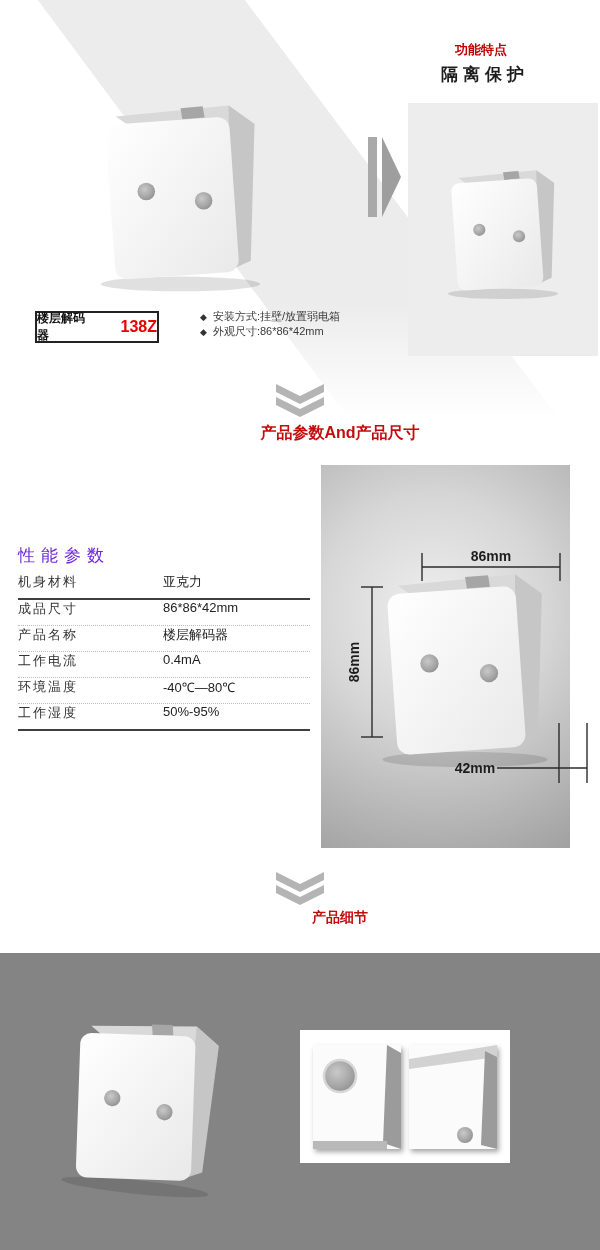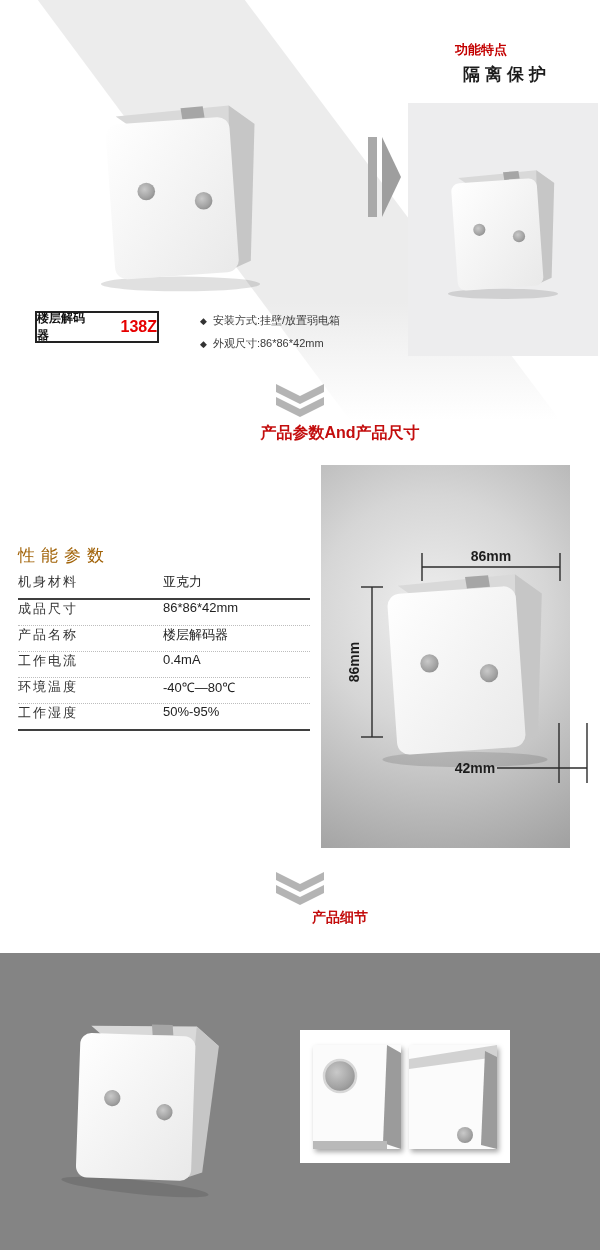--- a/index.html
+++ b/index.html
@@ -11,47 +11,47 @@
   #band{left:0;top:0;width:600px;height:420px;
         background:linear-gradient(to bottom,#ececec 0%,#ececec 72%,rgba(236,236,236,0) 100%);
         clip-path:polygon(6.3% 0,40.8% 0,93.3% 100%,58.3% 100%);}
 
   
   #title{left:14px;top:22px;width:420px;font-size:25px;font-weight:bold;letter-spacing:0px;
          color:#2fa9dd;-webkit-text-stroke:1.4px #19688f;
          text-shadow:0 0 1px #19688f;}
   #feat-heading{left:455px;top:41px;font-size:13px;font-weight:bold;color:#c30000;}
   #feat-item{left:441px;top:63px;font-size:17px;color:#1c1c1c;letter-spacing:5px;
-             font-family:"Liberation Serif", serif;font-weight:bold;margin-left:22px;}
+             font-family:"Liberation Serif", serif;font-weight:bold;}
 
   
   #hero-device{left:88px;top:86px;}
   #arrow-right{left:366px;top:135px;}
   #mini-panel{left:408px;top:103px;width:190px;height:253px;background:#ededee;
               display:flex;align-items:center;justify-content:center;}
 
   
   #model-box{left:35px;top:311px;width:120px;height:28px;border:2px solid #222;background:#fff;
              display:flex;align-items:center;justify-content:center;gap:5px;}
   #model-box .name{font-size:12px;font-weight:bold;color:#111;}
   #model-box .model{font-size:16px;font-weight:bold;color:#e60000;line-height:1;margin-left:28px;}
 
   
-  #bullets{left:200px;top:309px;font-size:11px;color:#3a3a3a;line-height:22px;}
+  #bullets{left:200px;top:309px;font-size:11px;color:#3a3a3a;line-height:14px;}
   #bullets .dia{color:#333;font-size:9px;margin-right:6px;}
 
   .chev{width:48px;height:34px;}
   #chev1{left:276px;top:384px;}
   #chev2{left:276px;top:872px;}
   .sec-heading{width:600px;text-align:center;font-weight:bold;color:#c30d0d;padding-left:40px;}
   #params-heading{left:0;top:423px;font-size:16px;}
   #details-heading{left:0;top:909px;font-size:14px;}
 
   
-  #specs-heading{left:18px;top:544px;font-size:17px;color:#a16207;letter-spacing:6px;font-weight:normal;}
+  #specs-heading{left:18px;top:544px;font-size:17px;color:#6d28d9;letter-spacing:6px;font-weight:normal;}
   #specs{left:18px;top:573px;width:292px;}
   .srow{display:flex;height:25px;align-items:flex-start;font-size:13px;}
   .srow .lbl{width:145px;letter-spacing:2px;color:#333;}
   .srow .val{color:#222;}
   .sep-solid{border-bottom:2px solid #3f3f3f;}
   .sep-dot{border-bottom:1px dotted #bdbdbd;}
 
   
   #dim-block{left:321px;top:465px;width:249px;height:383px;
              background:radial-gradient(circle at 45% 38%, #efefef 0%, #d6d6d6 42%, #a0a0a0 100%);}

